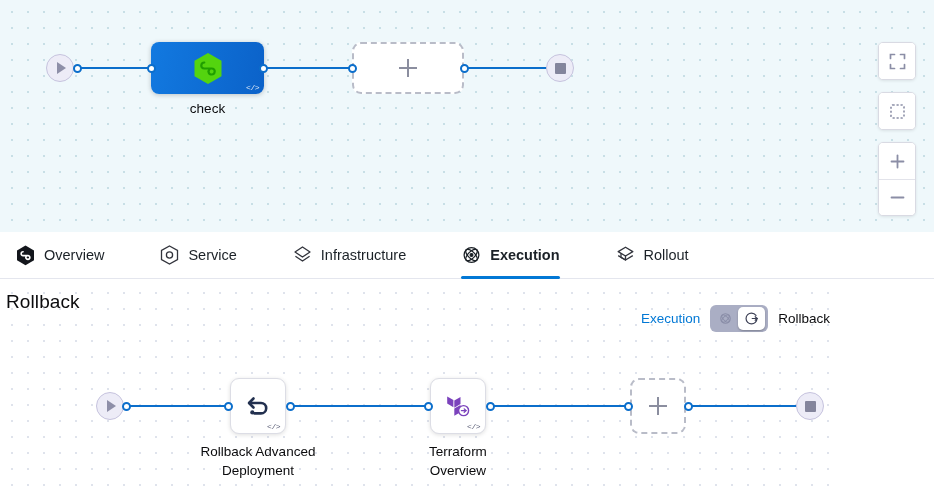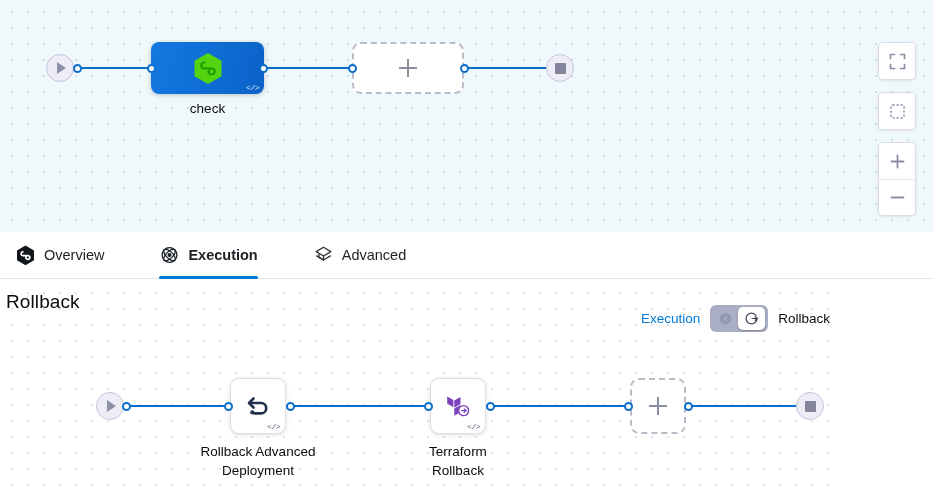--- a/index.html
+++ b/index.html
@@ -221,21 +221,37 @@
   <div class="tabbar">
 
     <div class="tab">
       <svg width="19" height="21" viewBox="0 0 19 21">
         <polygon points="9.5,0.6 18,5.5 18,15.3 9.5,20.2 1,15.3 1,5.5" fill="#13161c"></polygon>
         <path d="M7.1 6.8 C4.7 6.8 4.3 10.6 7.1 10.6 L11.9 10.6 C14.7 10.6 14.3 14.4 11.9 14.4 C9.9 14.4 9.2 12.2 10.5 11.0" stroke="#ffffff" stroke-width="1.6" fill="none" stroke-linecap="round"></path>
       </svg>
       <span class="tlabel">Overview</span>
     </div>
 
-
+    <div class="tab">
+      <svg width="19" height="20" viewBox="0 0 19 20">
+        <polygon points="9.5,1 17.5,5.5 17.5,14.5 9.5,19 1.5,14.5 1.5,5.5" fill="none" stroke="#32343c" stroke-width="1.3"></polygon>
+        <circle cx="9.5" cy="10" r="3.1" fill="none" stroke="#32343c" stroke-width="1.3"></circle>
+      </svg>
+      <span class="tlabel">Service</span>
+    </div>
+
+    <div class="tab">
+      <svg width="19" height="20" viewBox="0 0 19 20">
+        <g fill="none" stroke="#32343c" stroke-width="1.3" stroke-linejoin="round">
+          <path d="M9.5 2 L17 7 L9.5 12 L2 7 Z"></path>
+          <path d="M2.4 11.2 L9.5 16 L16.6 11.2"></path>
+        </g>
+      </svg>
+      <span class="tlabel">Infrastructure</span>
+    </div>
 
     <div class="tab active">
       <svg width="19" height="20" viewBox="0 0 19 20">
         <g fill="none" stroke="#1b2127" stroke-width="1.25">
           <circle cx="9.5" cy="10" r="7.4"></circle>
           <ellipse cx="9.5" cy="10" rx="7.4" ry="3.3" transform="rotate(45 9.5 10)"></ellipse>
           <ellipse cx="9.5" cy="10" rx="7.4" ry="3.3" transform="rotate(-45 9.5 10)"></ellipse>
           <circle cx="9.5" cy="10" r="1.4" fill="#1b2127"></circle>
         </g>
       </svg>
@@ -243,21 +259,21 @@
     </div>
 
     <div class="tab">
       <svg width="19" height="20" viewBox="0 0 19 20">
         <g fill="none" stroke="#32343c" stroke-width="1.3" stroke-linejoin="round">
           <path d="M9.5 2.2 L16.8 6.6 L9.5 11 L2.2 6.6 Z"></path>
           <path d="M2.2 10.6 L9.5 15 L16.8 10.6"></path>
           <path d="M5 8.4 L5 12.4 L9.5 15 L9.5 11"></path>
         </g>
       </svg>
-      <span class="tlabel">Advanced</span>
+      <span class="tlabel">Rollout</span>
     </div>
   </div>
 
   <div class="rollback-section">
 
     <div class="rb-title">Rollback</div>
 
     <div class="rb-toggle-wrap">
       <span class="rb-exec-label">Execution</span>
       <div class="toggle">
@@ -322,21 +338,21 @@
         <g fill="none" stroke="#7b42bc" stroke-width="1.3" stroke-linecap="round">
           <path d="M19.4 20.6 H23.9"></path>
           <path d="M22.2 18.9 L24.0 20.6 L22.2 22.3"></path>
         </g>
       </svg>
       <span class="code-badge dark">&lt;/&gt;</span>
     </div>
     <div class="port" style="left:424px; top:123px;"></div>
     <div class="port" style="left:486px; top:123px;"></div>
     <div class="node-label" style="left:388px; top:163px; width:140px;">Terraform
-Rollback</div>
+Overview</div>
 
     <div class="dashed-box" style="left:630px; top:99px; width:56px; height:56px;">
       <div class="plus-glyph"></div>
     </div>
     <div class="port" style="left:624px; top:123px;"></div>
     <div class="port" style="left:684px; top:123px;"></div>
 
     <div class="term-node" style="left:796px; top:113px;">
       <div class="stop-sq"></div>
     </div>

